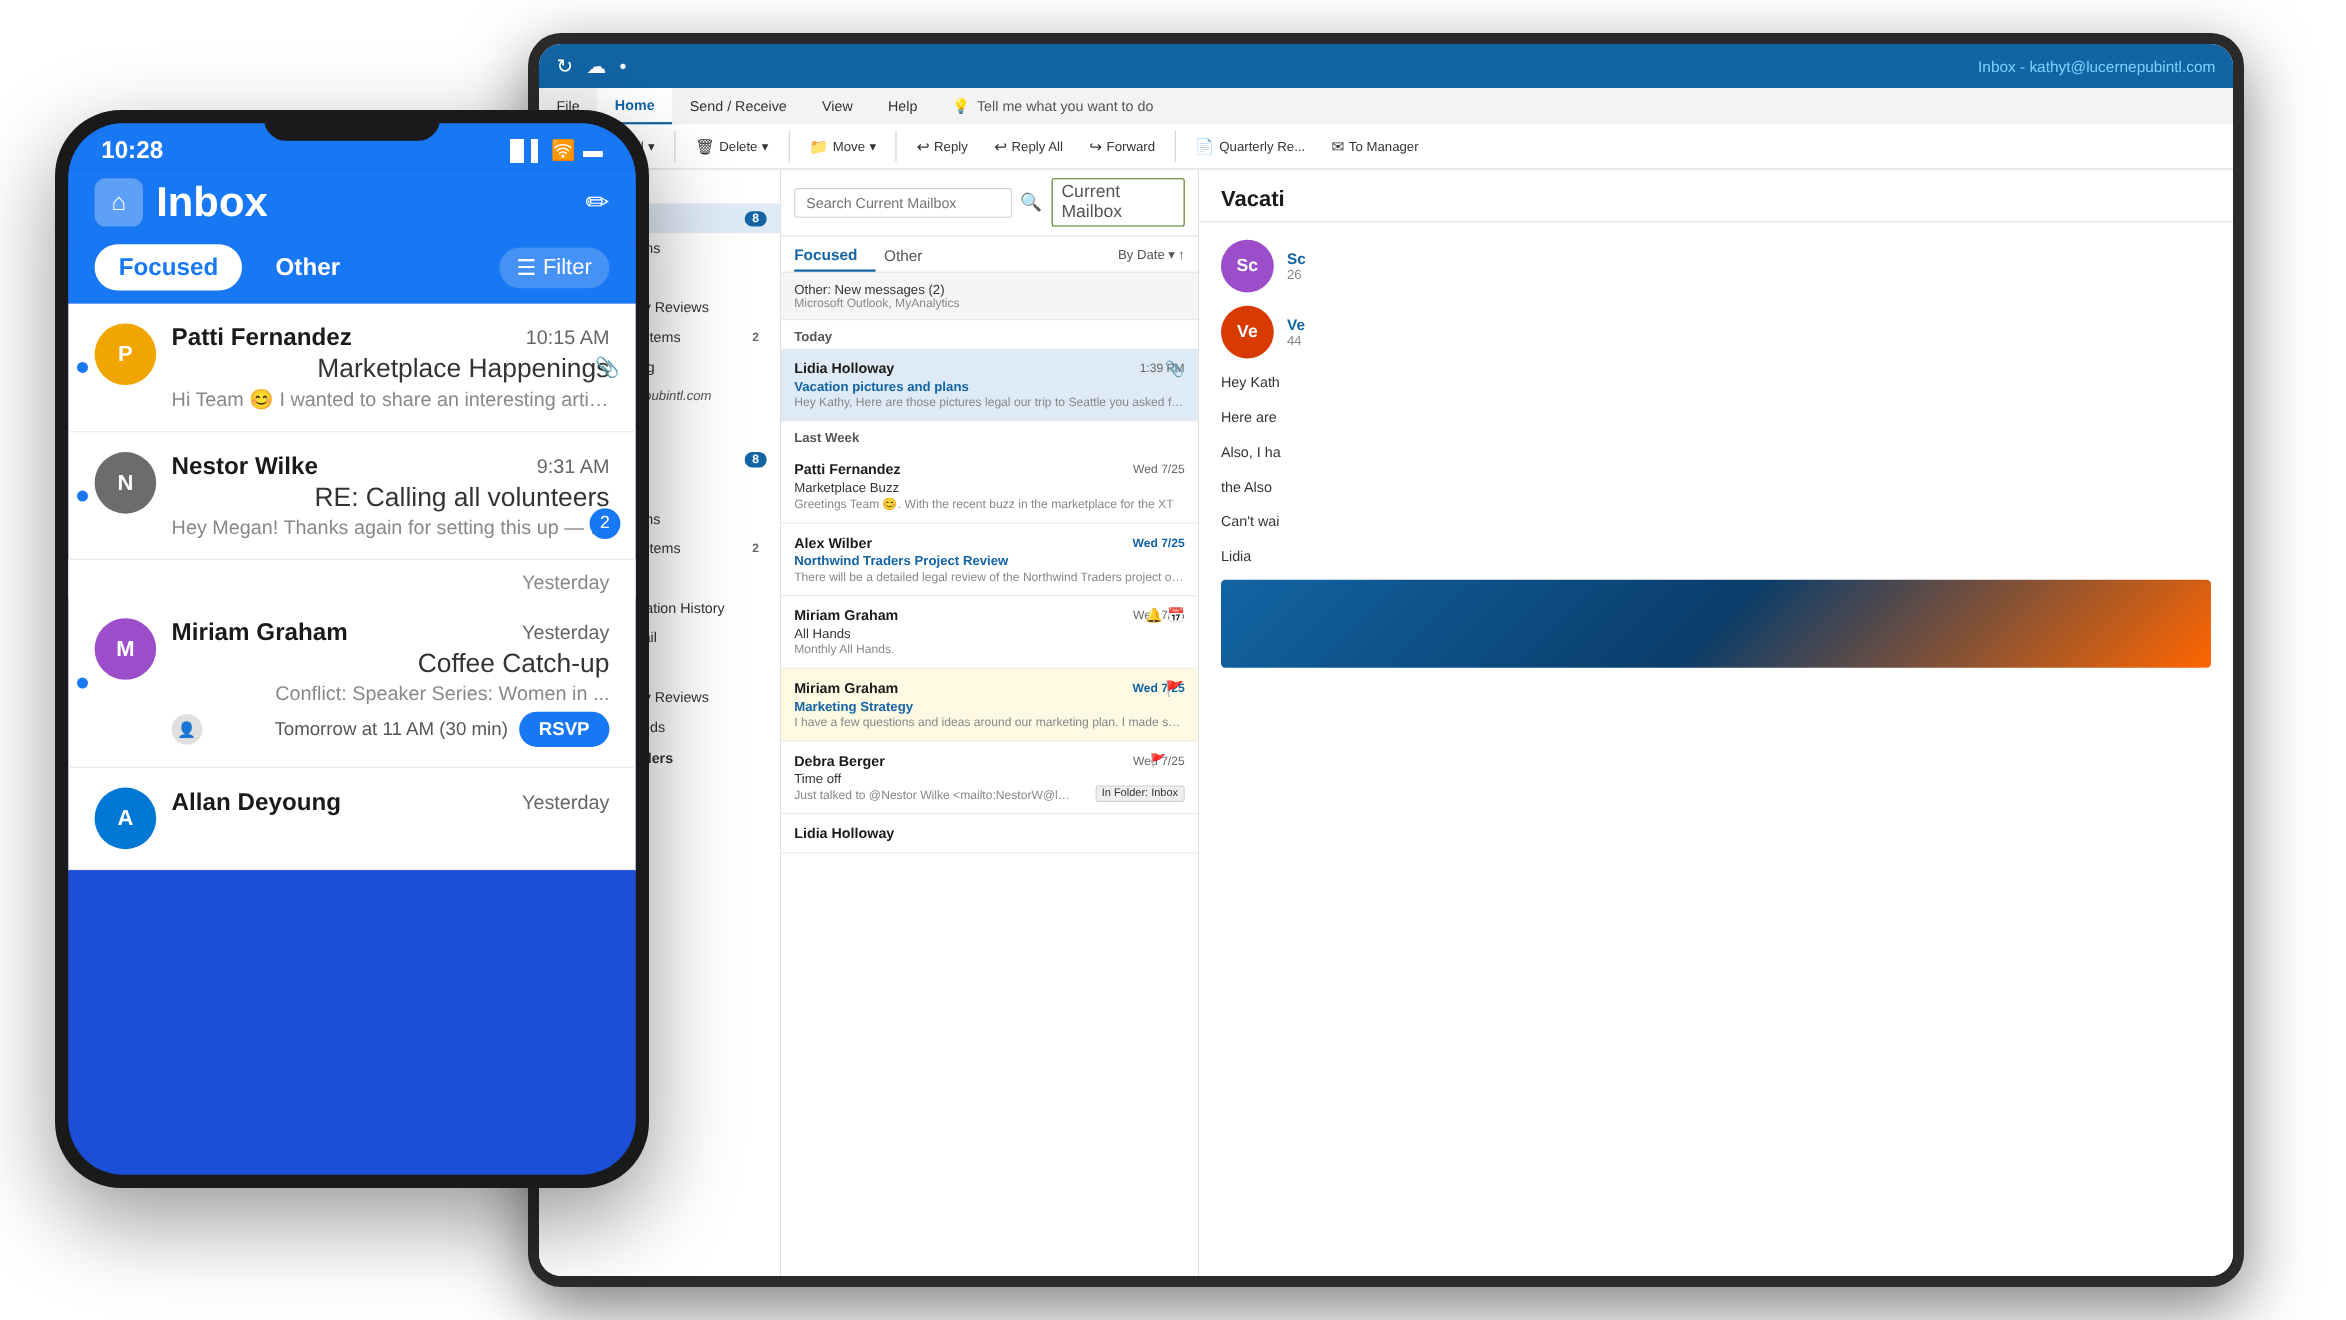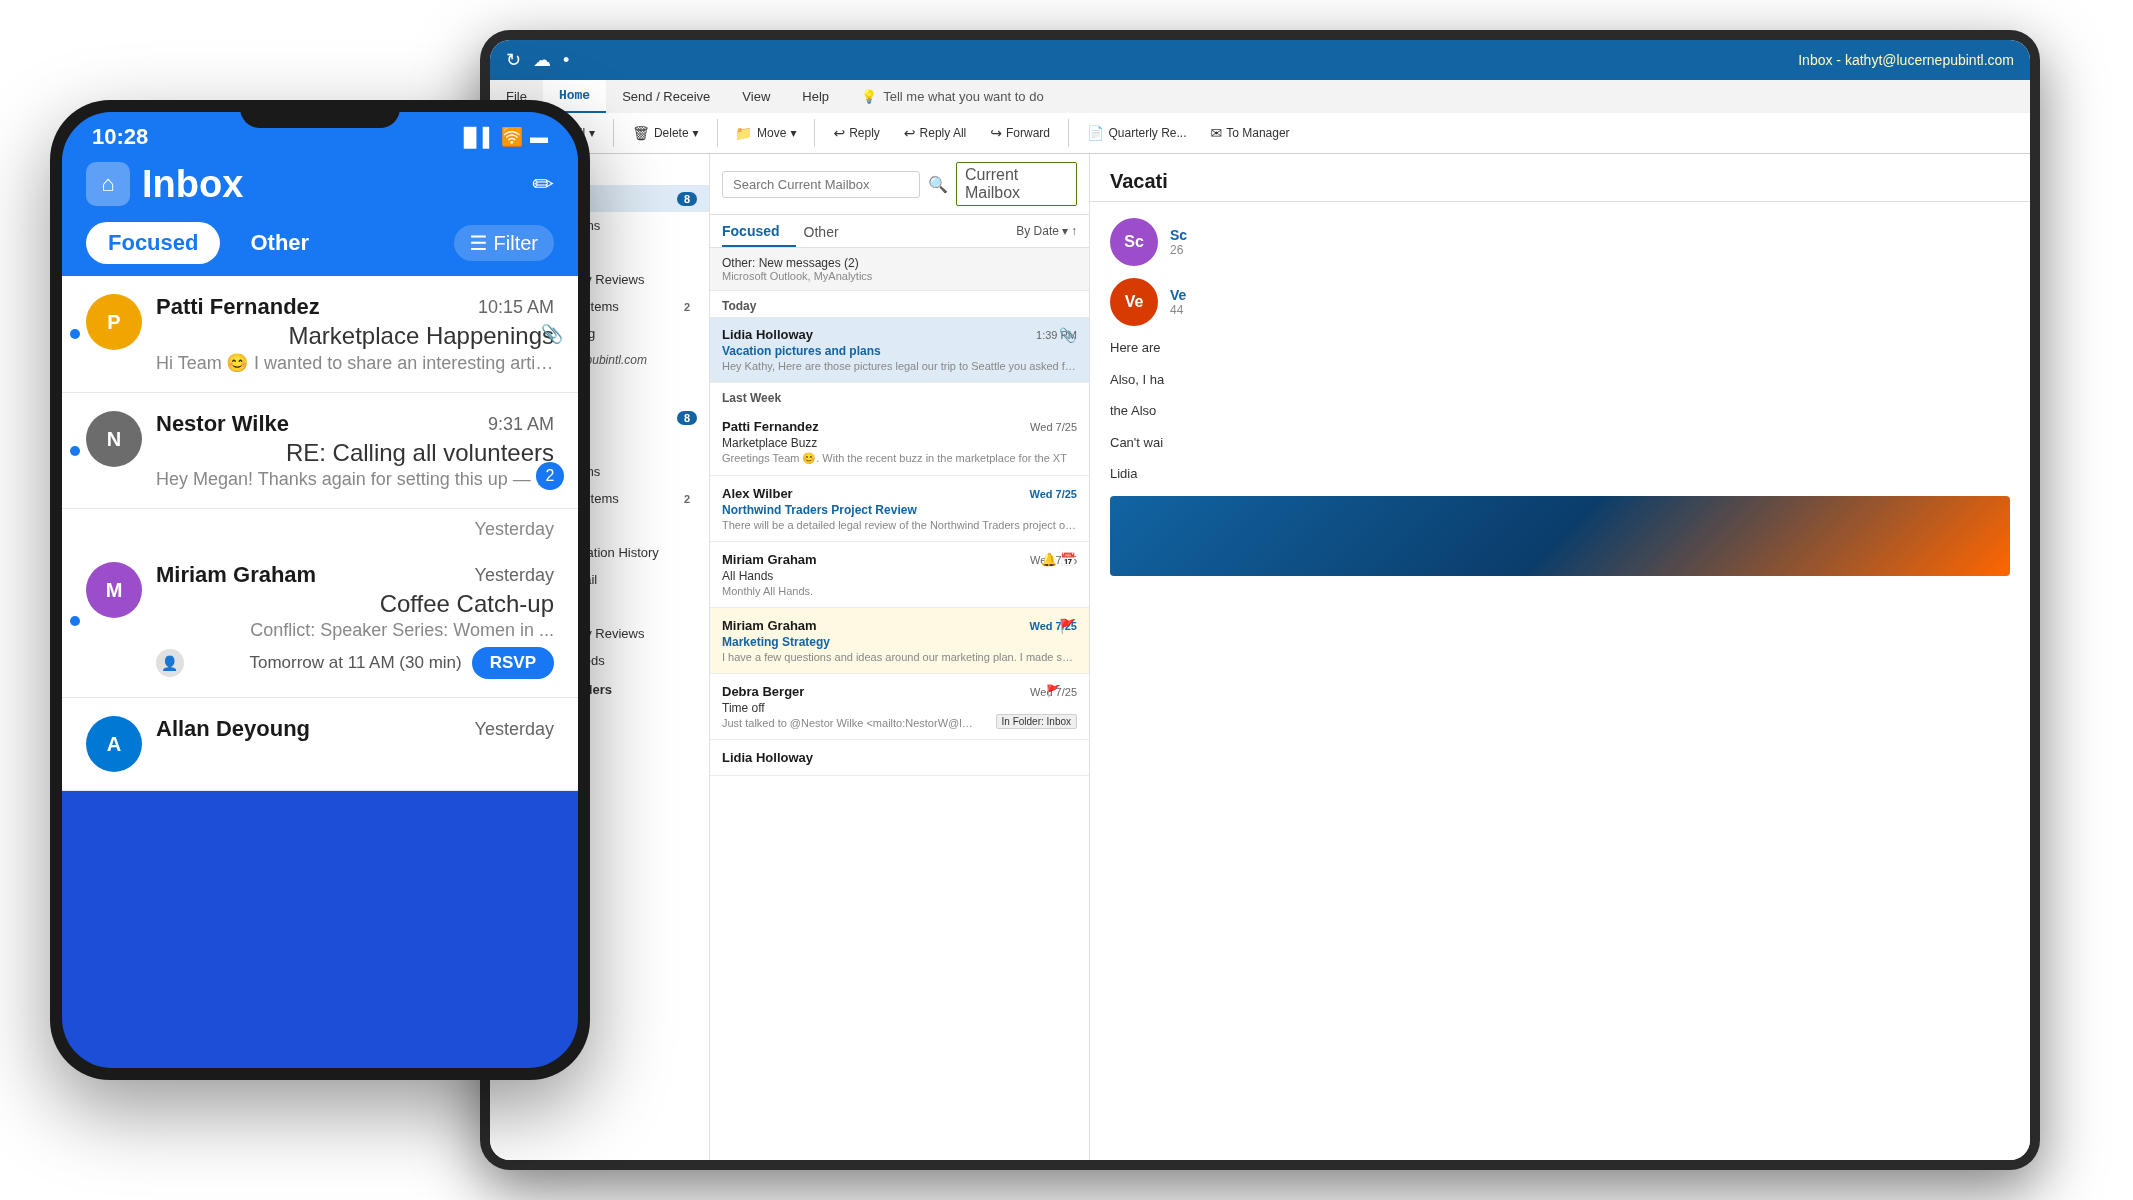--- a/index.html
+++ b/index.html
@@ -309,40 +309,39 @@
     .outlook-title-left {
       display: flex;
       align-items: center;
       gap: 12px;
     }
     .outlook-title-icon {
       font-size: 18px;
     }
     .outlook-title-right {
       font-size: 14px;
-      color: #fef9c3;
+      color: #7dd3fc;
     }
 
     .outlook-ribbon {
       background: #f3f3f3;
       border-bottom: 1px solid #d0d0d0;
       flex-shrink: 0;
     }
     .outlook-tab {
       padding: 8px 16px;
       font-size: 13px;
       color: #333;
       cursor: pointer;
     }
     .outlook-tab.active {
       background: white;
       color: #1264a3;
       border-bottom: 2px solid #1264a3;
       font-weight: 600;
-      font-family: Liberation Mono, monospace;
     }
     .outlook-tell-me {
       display: flex;
       align-items: center;
       gap: 6px;
       padding: 8px 16px;
       font-size: 13px;
       color: #555;
       flex: 1;
     }
@@ -1020,20 +1019,21 @@
             </div>
 
             <div class="reading-avatar-row">
               <div class="reading-avatar" style="background:#d83b01;">Ve</div>
               <div class="reading-sender-info">
                 <span class="reading-sender-name">Ve</span>
                 <span class="reading-sender-meta">44</span>
               </div>
             </div>
 
+            <div class="reading-text">Hey Kath</div>
             <div class="reading-text">Here are</div>
             <div class="reading-text">Also, I ha</div>
             <div class="reading-text">the Also</div>
             <div class="reading-text">Can't wai</div>
             <div class="reading-text">Lidia</div>
 
             <div class="reading-image-placeholder"></div>
 
           </div>
 

